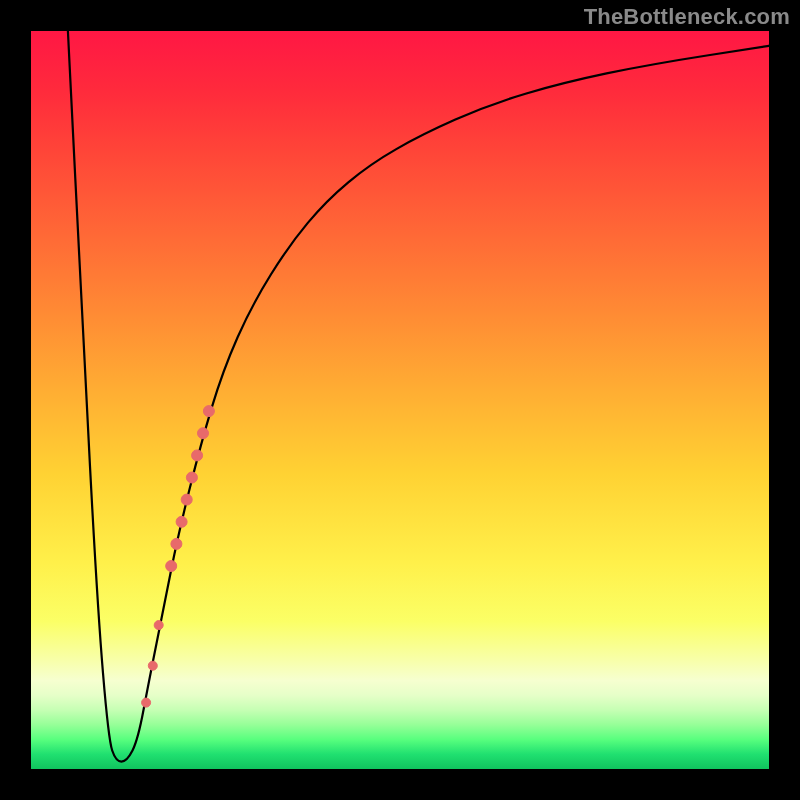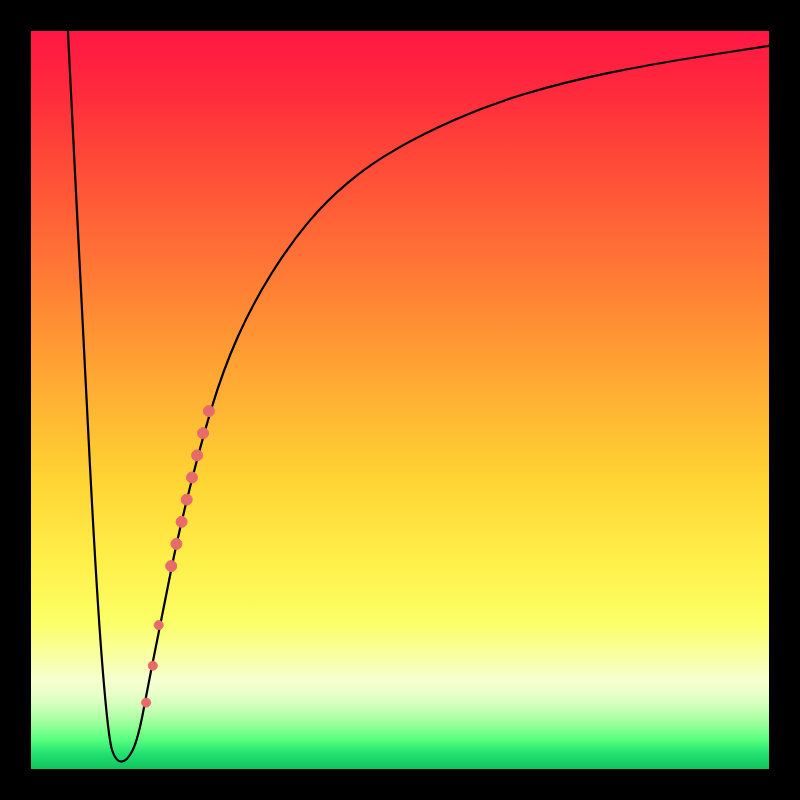--- a/index.html
+++ b/index.html
@@ -88,13 +88,14 @@
           <circle cx="160.9" cy="446.5" r="5.5" fill="#e86a6a" stroke="#e86a6a"></circle>
           <circle cx="166.1" cy="424.4" r="5.5" fill="#e86a6a" stroke="#e86a6a"></circle>
           <circle cx="172.0" cy="402.2" r="5.5" fill="#e86a6a" stroke="#e86a6a"></circle>
           <circle cx="177.9" cy="380.1" r="5.5" fill="#e86a6a" stroke="#e86a6a"></circle>
           <circle cx="127.7" cy="594.1" r="4.5" fill="#e86a6a" stroke="#e86a6a"></circle>
           <circle cx="121.8" cy="634.7" r="4.5" fill="#e86a6a" stroke="#e86a6a"></circle>
           <circle cx="115.1" cy="671.6" r="4.5" fill="#e86a6a" stroke="#e86a6a"></circle>
         </g>
     </svg>
   </div>
+  <div class="watermark">TheBottleneck.com</div>
 </div>
 
 </body></html>

